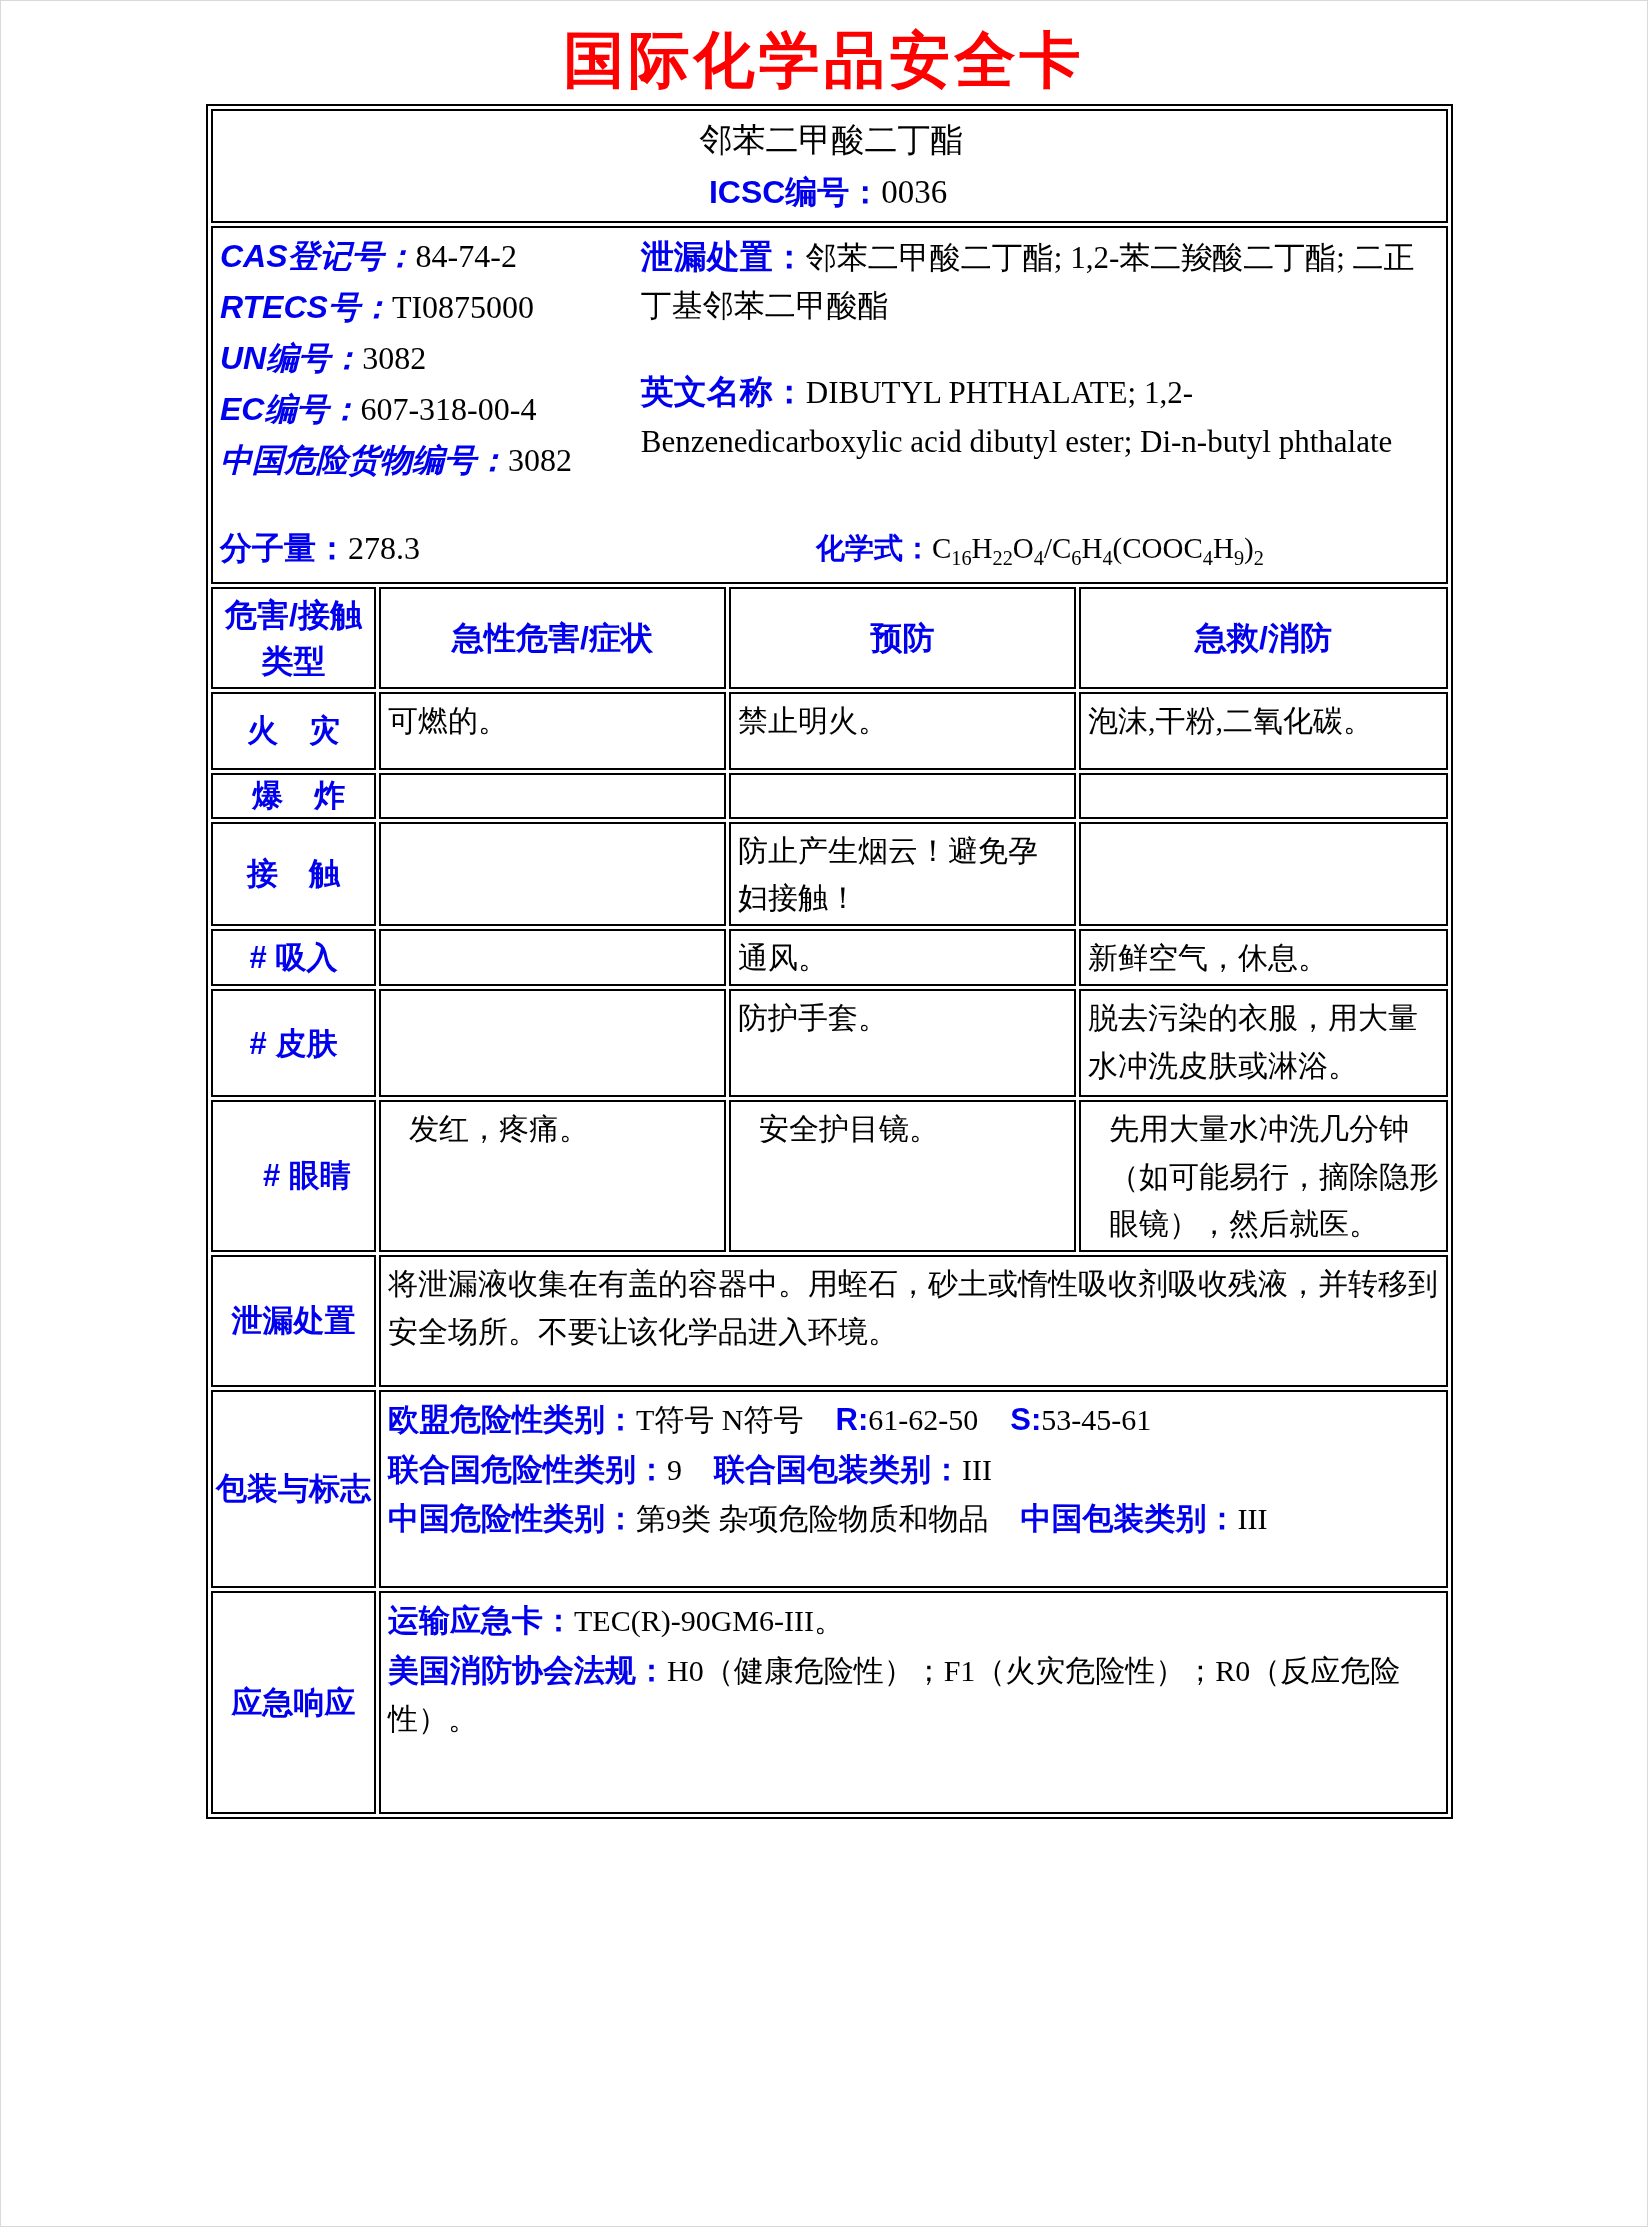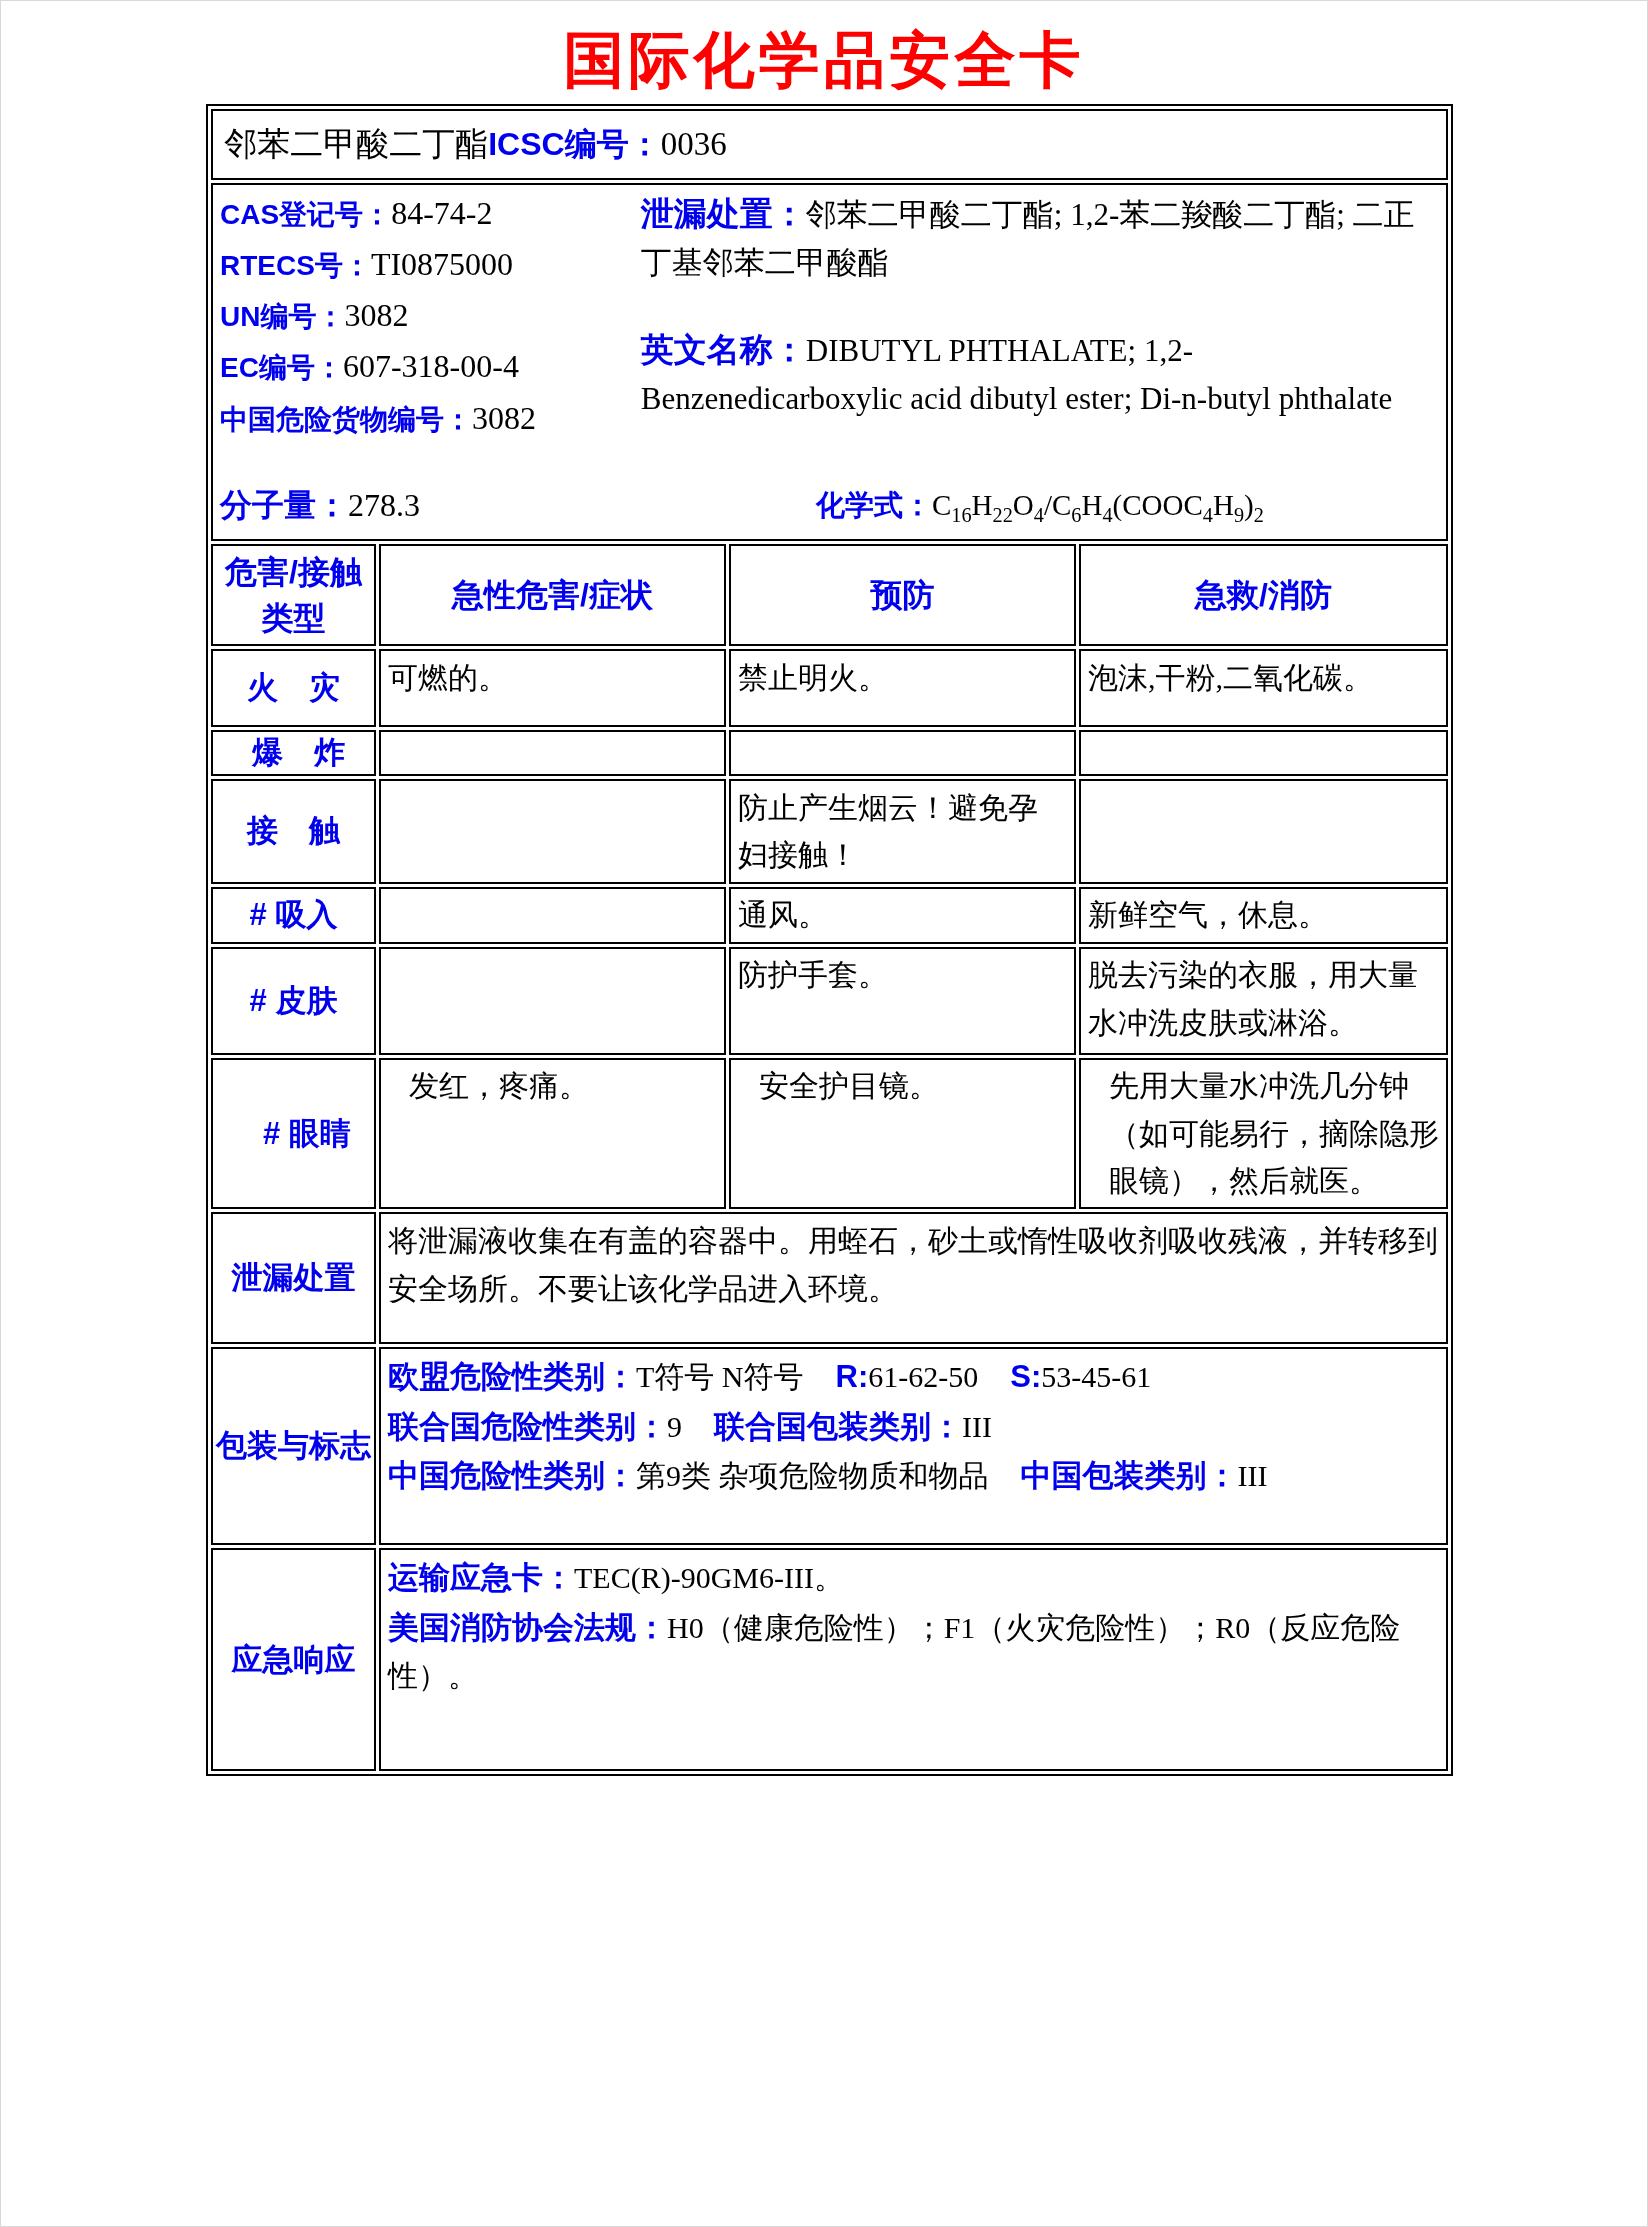--- a/index.html
+++ b/index.html
@@ -46,36 +46,36 @@
   #hz tr:nth-child(3) td{height:77px;}
   #hz tr:nth-child(4) td{height:47px;}
   #hz tr:nth-child(5) td{height:108px;}
   #hz tr:nth-child(6) td{height:118px;padding-left:28px;}
   #hz tr:nth-child(7) td{height:81px;}
   .r-leak td{height:132px;}
   .r-pack td{height:198px;}
   .r-resp td{height:223px;}
   .r-store td{height:118px;}
 
-  .hdr-flex{display:flex;justify-content:flex-start;align-items:center;}
+  .hdr-flex{display:flex;justify-content:center;align-items:center;flex-direction:column;}
   .hdr-name{font-family:var(--serif);font-size:33px;padding-left:4.2px;}
   .hdr-icsc{padding-right:2.8px;white-space:nowrap;}
 
   .lbl{
     color:var(--blue);font-weight:bold;
     font-family:var(--sans);
   }
   .val{font-family:var(--serif);color:var(--ink);}
 
   
   .info{display:flex;height:347px;}
   .info-left{width:418px;display:flex;flex-direction:column;flex-shrink:0;}
   .info-right{flex:1;display:flex;flex-direction:column;padding-left:2.8px;}
   .id-line{line-height:1.60;font-size:32px;white-space:nowrap;}
-  .id-line .lbl{font-size:28px;}
+  .id-line .lbl{font-size:32px;font-style:italic;}
   .mw-line{margin-top:auto;font-size:32px;padding-bottom:4.2px;white-space:nowrap;}
   .name-block{font-size:31px;line-height:1.56;}
   .name-block .lbl{font-size:33px;}
   .cn-names{margin-bottom:36px;}
   .formula-line{margin-top:auto;font-size:29px;padding-bottom:4.2px;white-space:nowrap;text-align:center;}
   .formula sub{font-size:70%;}
 
   
   .r-thead td{
     vertical-align:middle;text-align:center;

